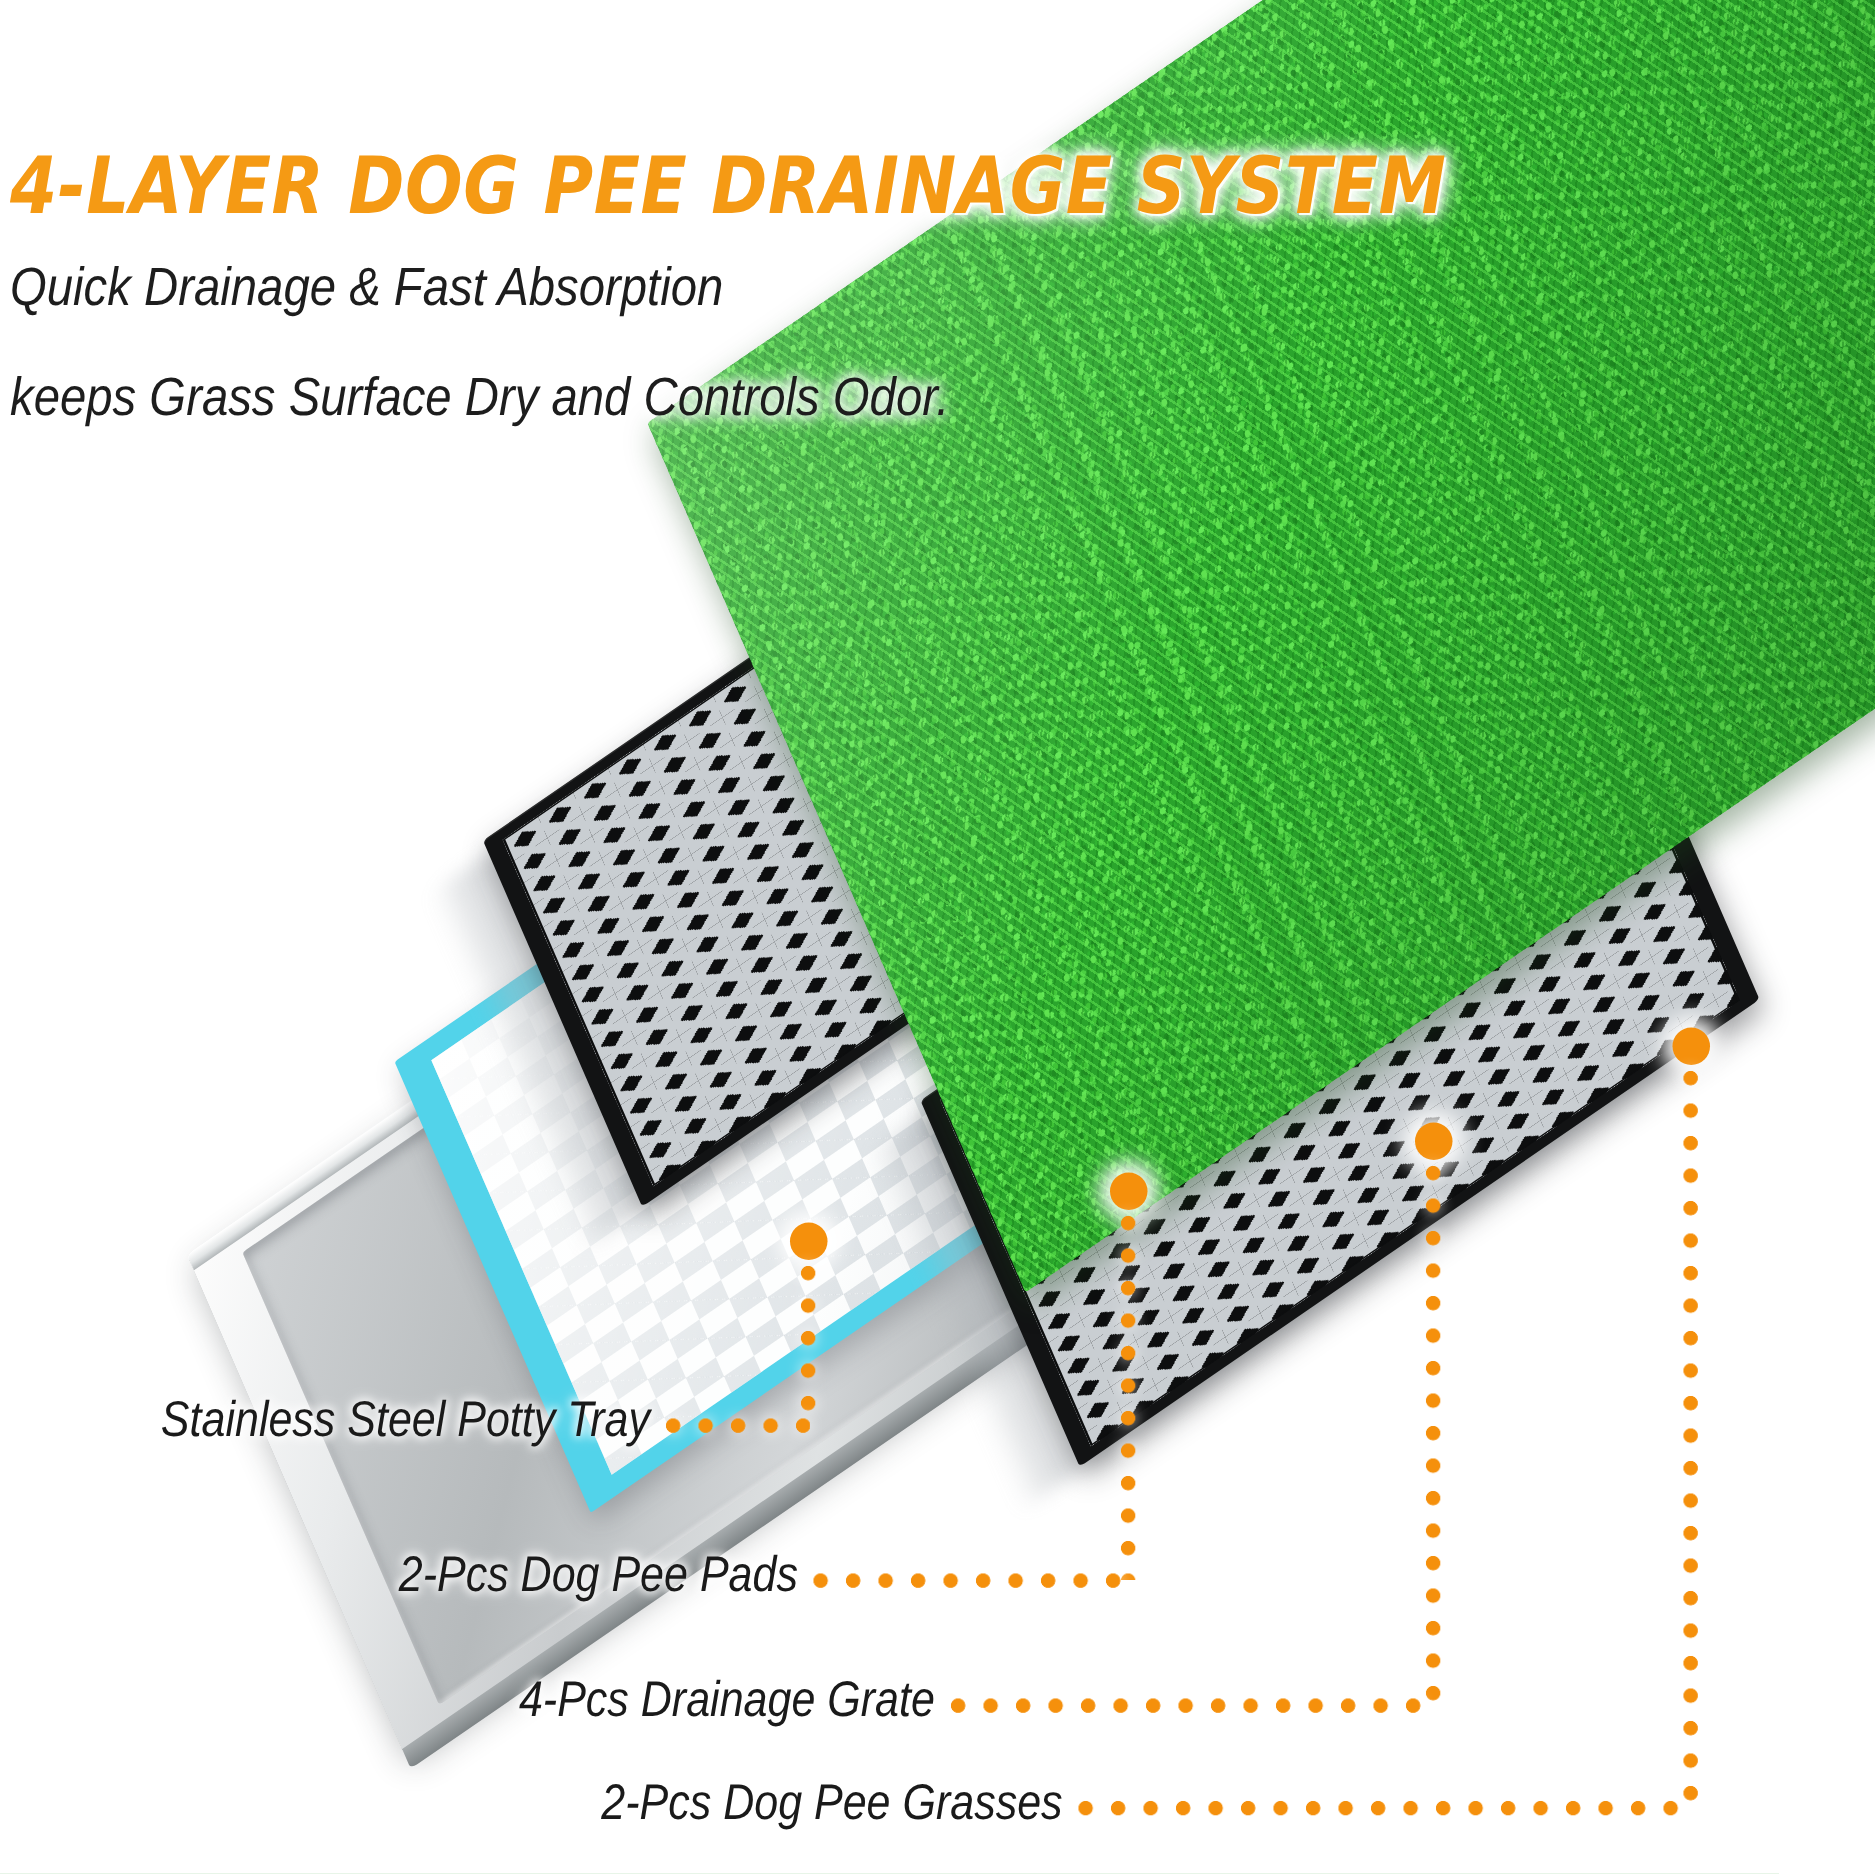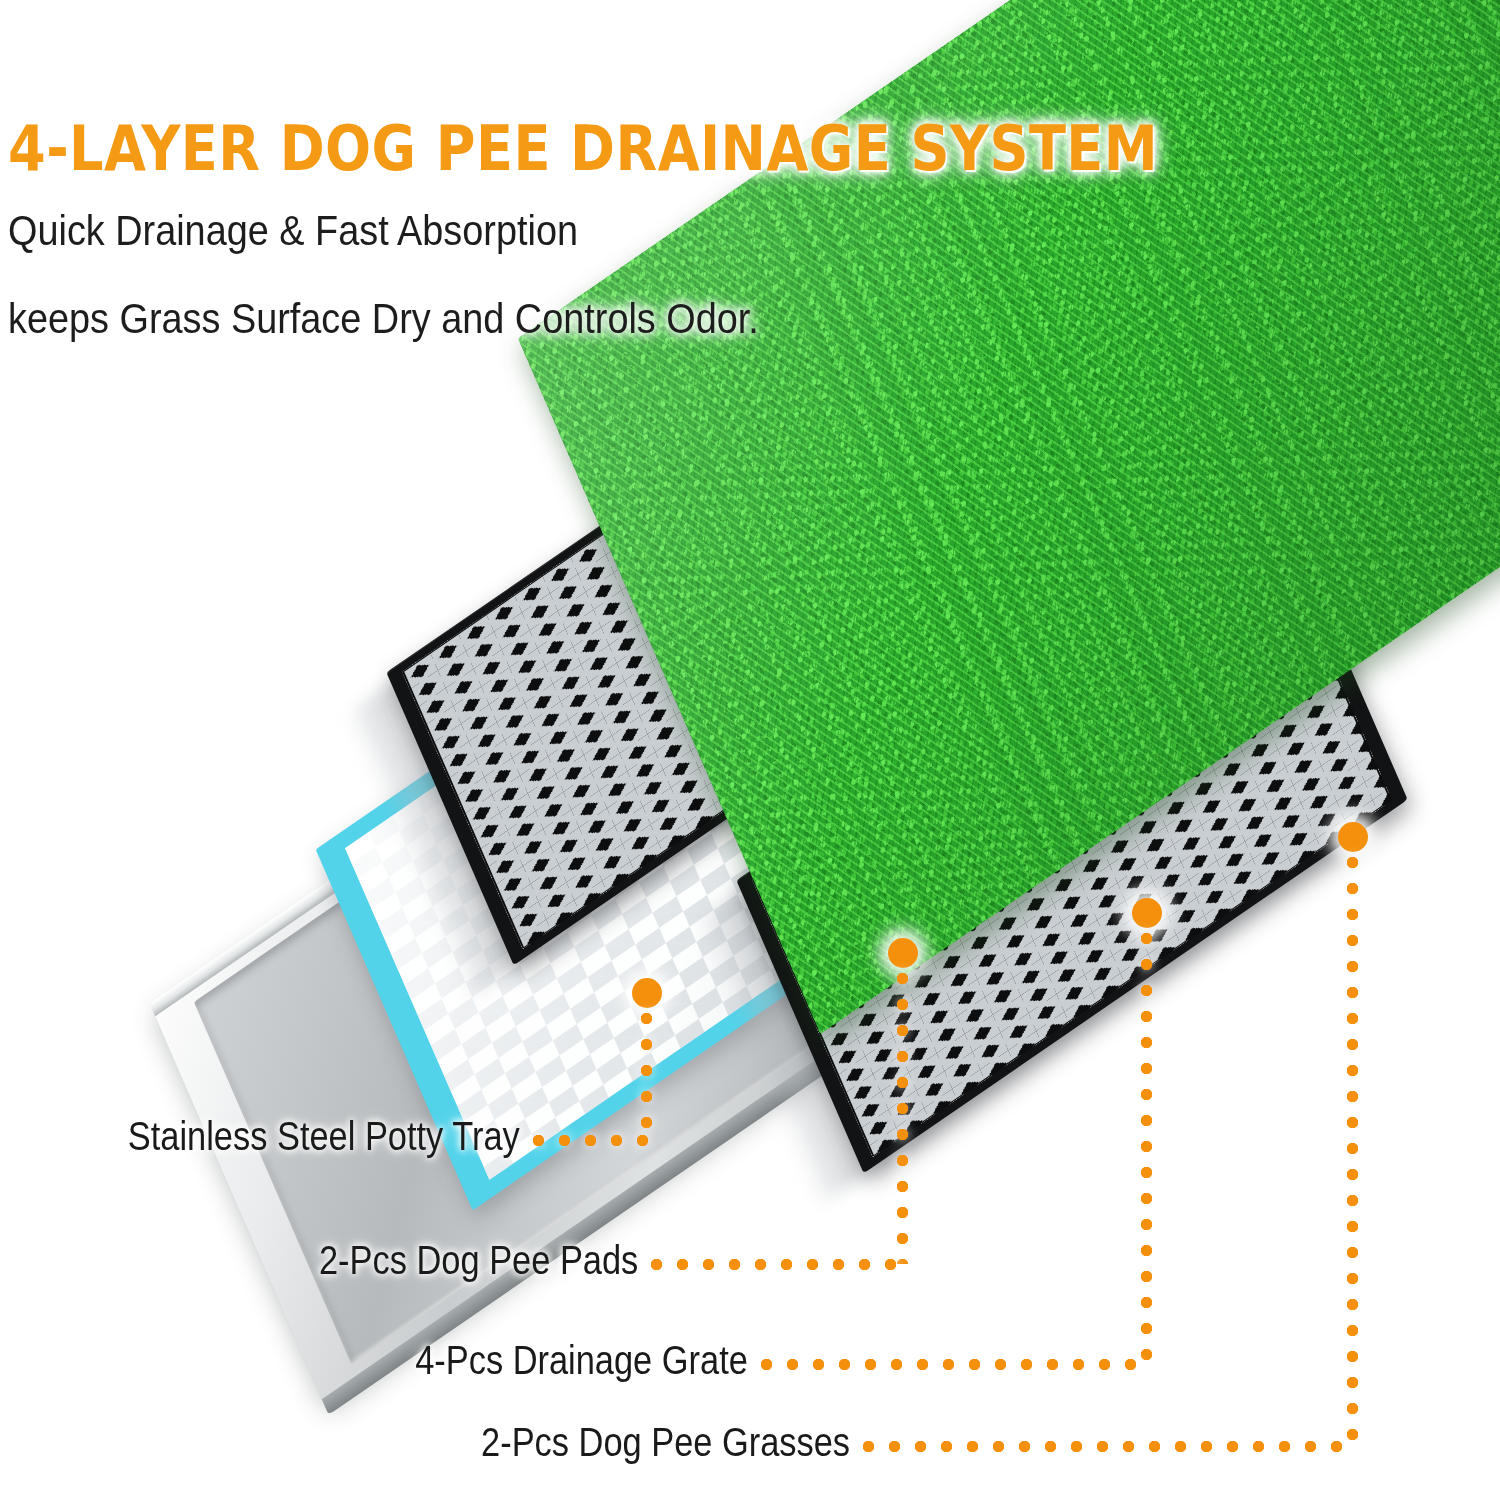--- a/index.html
+++ b/index.html
@@ -1,21 +1,21 @@
 <!DOCTYPE html>
 <html><head>
 <meta charset="utf-8">
 <style>
   html,body{margin:0;padding:0;}
   body{
     width:1500px;height:1499px;overflow:hidden;position:relative;
     background:#ffffff;
     font-family:"Liberation Sans", sans-serif;
   }
-  #stage{position:absolute;inset:0;width:1500px;height:1499px;overflow:hidden;background:#fff;}
+  #stage{position:absolute;inset:0;width:1500px;height:1499px;overflow:hidden;background:#fff;font-style:italic;}
 
   
   .art{position:absolute;left:0;top:0;width:1500px;height:1499px;}
 
   .layer{position:absolute;transform-origin:50% 50%;}
 
   
   .tray-wrap{left:150px;top:545px;width:980px;height:760px;
     transform:rotate(-34.5deg) skewX(-11deg) scaleY(.56);}
   .tray-body{position:absolute;inset:0;border-radius:6px;

